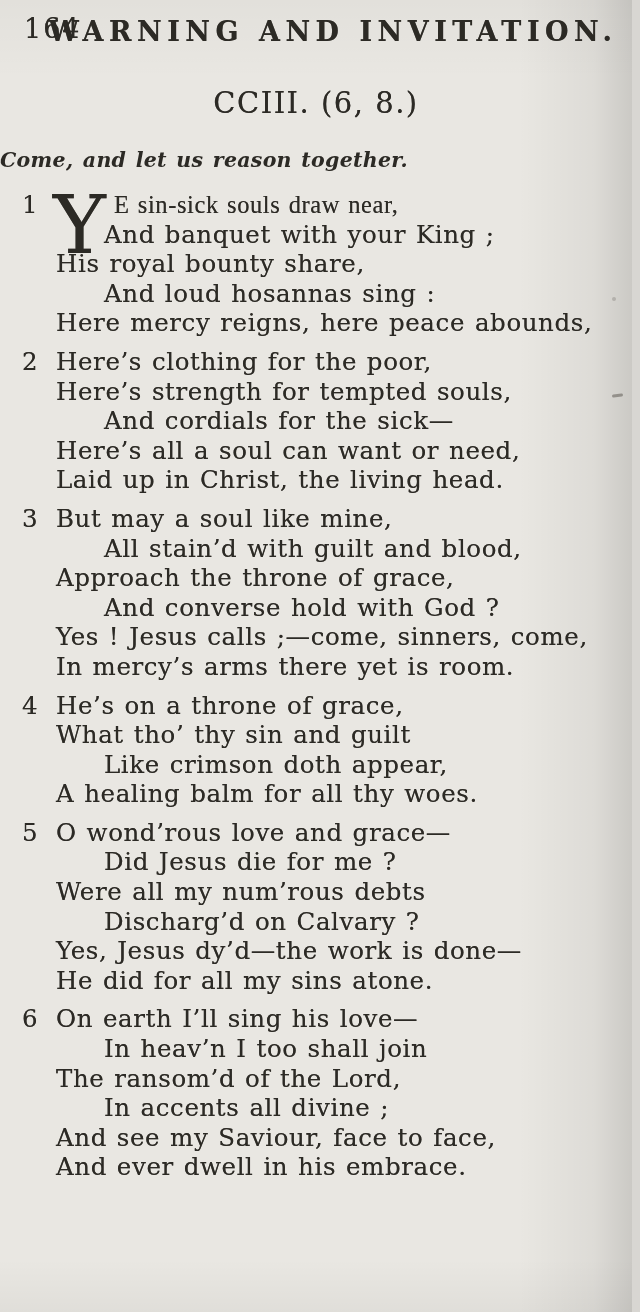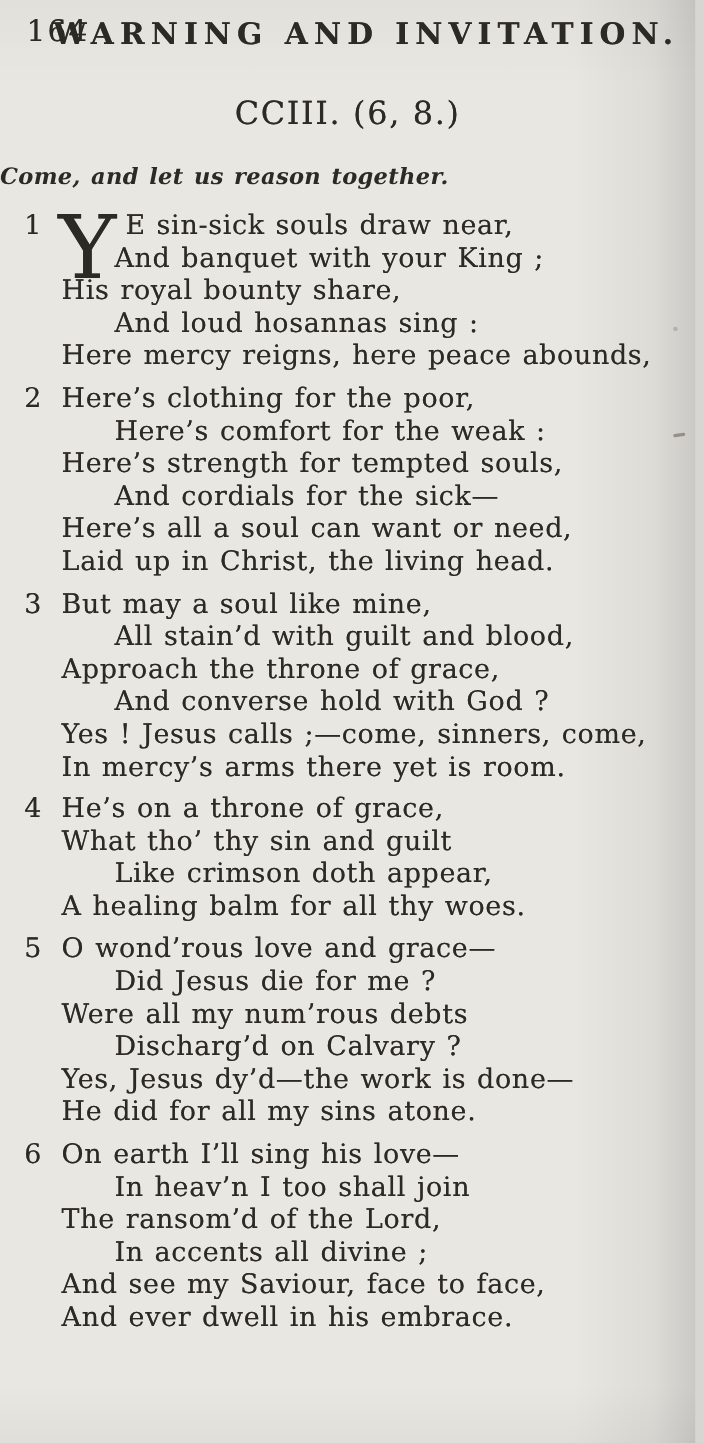--- a/index.html
+++ b/index.html
@@ -86,21 +86,21 @@
   }
   .line.indent { padding-left: 48px; }
   .dropcap {
     position: absolute;
     left: 31px;
     top: -4px;
     font-size: 80px;
     line-height: 1;
     text-shadow: 0 0 0.6px rgba(44,42,37,0.7);
   }
-  .stanza-1 .l1 { padding-left: 58px; }
+  .stanza-1 .l1 { padding-left: 58px; font-family: Liberation Serif, serif; }
   .artifact {
     position: absolute;
     background: rgba(70, 67, 60, 0.45);
   }
   .artifact-dash {
     right: 9px;
     top: 394px;
     width: 11px;
     height: 3px;
     border-radius: 2px;
@@ -137,21 +137,20 @@
       <p class="line l1">E sin-sick souls draw near,</p>
       <p class="line indent">And banquet with your King ;</p>
       <p class="line">His royal bounty share,</p>
       <p class="line indent">And loud hosannas sing :</p>
       <p class="line">Here mercy reigns, here peace abounds,</p>
     </div>
 
     <div class="stanza">
       <span class="num">2</span>
       <p class="line">Here’s clothing for the poor,</p>
-      <p class="line indent">Here’s comfort for the weak :</p>
       <p class="line">Here’s strength for tempted souls,</p>
       <p class="line indent">And cordials for the sick—</p>
       <p class="line">Here’s all a soul can want or need,</p>
       <p class="line">Laid up in Christ, the living head.</p>
     </div>
 
     <div class="stanza">
       <span class="num">3</span>
       <p class="line">But may a soul like mine,</p>
       <p class="line indent">All stain’d with guilt and blood,</p>

